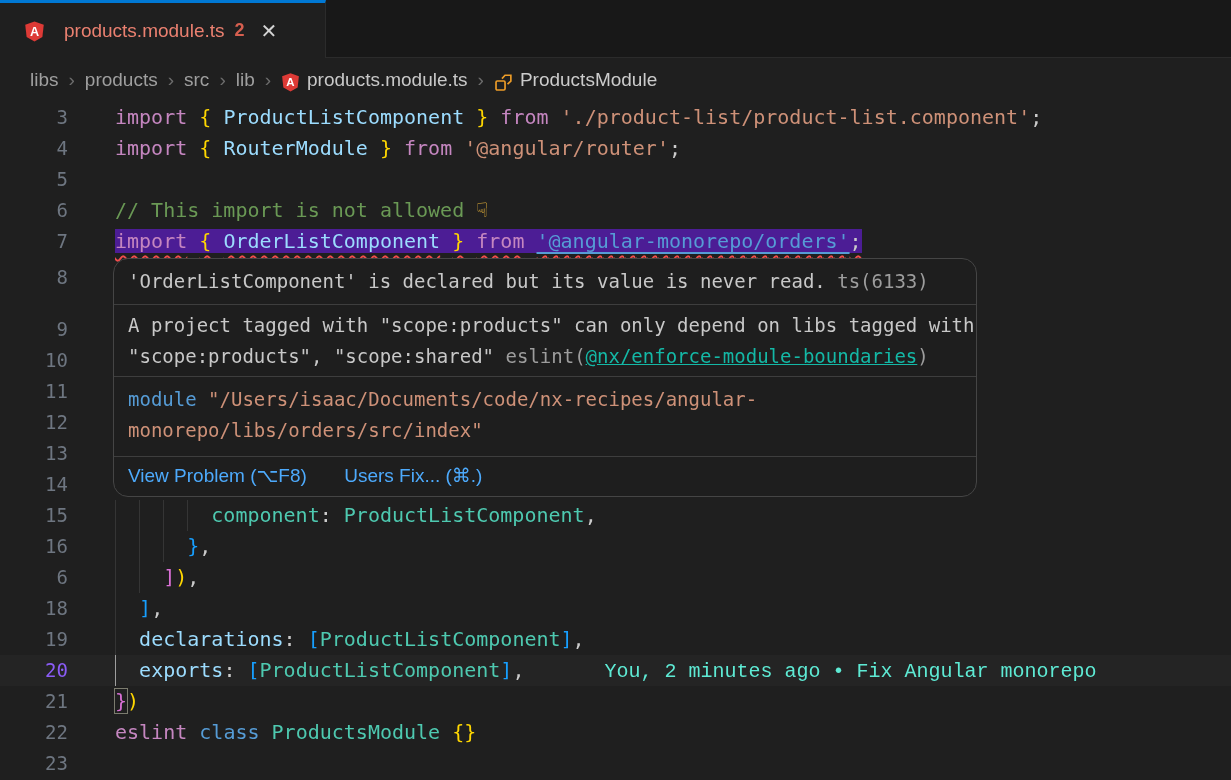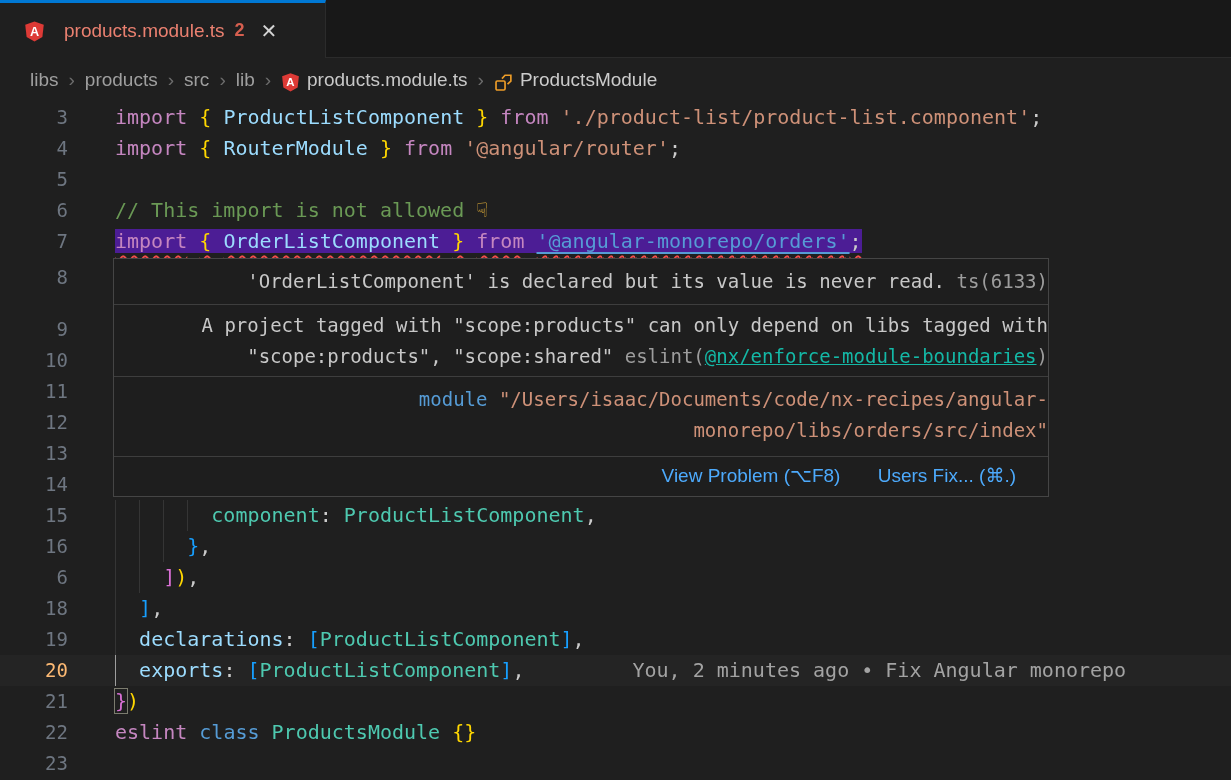--- a/index.html
+++ b/index.html
@@ -21,47 +21,47 @@
   .crumb-sep { color:#6d6d6d; margin:0 10px; font-size:19px; }
   .crumb-file { color:#c8c8c8; }
   .crumb-symbol { color:#cccccc; }
   .crumb-icon { display:inline-flex; margin-right:7px; transform:translateY(2px); }
 
   
   .editor { position:absolute; top:102px; left:0; right:0; bottom:0; font-family:"DejaVu Sans Mono", monospace; font-size:20px; }
   .row { display:flex; height:31px; line-height:31px; white-space:pre; }
   .row.current { background:#242424; }
   .ln { width:113px; padding-right:45px; text-align:right; color:#6e7681; flex:none; font-size:19px; }
-  .ln-cur { color:#fdba74;padding-left:40px; }
+  .ln-cur { color:#8b5cf6;padding-left:40px; }
   .codecell { position:relative; flex:1; padding-left:2px; color:#cccccc; }
   .guide { position:absolute; top:0; bottom:0; width:1px; background:#353535; }
   .guide-active { background:#9e9e9e; }
 
   .tk-kw   { color:#c586c0; }
   .tk-kw2  { color:#569cd6; }
   .tk-id   { color:#9cdcfe; }
   .tk-type { color:#4ec9b0; }
   .tk-str  { color:#ce9178; }
   .tk-cmt  { color:#6a9955; }
   .tk-pl   { color:#cccccc; }
   .tk-b1   { color:#ffd700; }
   .tk-b2   { color:#da70d6; }
   .tk-b3   { color:#179fff; }
   .tk-emoji{ color:#e8b339; font-family:"DejaVu Sans", sans-serif; }
-  .tk-blame{ color:#a3a3a3; margin-left:108px; }
+  .tk-blame{ color:#5eead4; margin-left:80px;font-family:Liberation Mono, monospace; }
   .tk-strlink { color:#569cd6; text-decoration:underline; text-underline-offset:4px; }
   .tk-bm   { color:#da70d6; border:1px solid #7b7b6e; margin:0 -1px; }
 
   .hl { background:#4c1d95; }
   .squiggle { text-decoration:underline wavy #f14c4c; text-decoration-thickness:2px; text-underline-offset:7px; text-decoration-skip-ink:none; }
   .squiggle .tk-strlink { text-decoration:underline; text-underline-offset:4px; }
 
   
-  .hover { position:absolute; top:156px; left:113px; width:936px; height:239px; background:#1e1e1e;
-           border:1px solid #454545; border-radius:0; z-index:10; font-size:19px; color:#c8c8c8; overflow:hidden;text-align:right; }
+  .hover { position:absolute; top:156px; left:113px; width:864px; height:239px; background:#1e1e1e;
+           border:1px solid #454545; border-radius:15px; z-index:10; font-size:19px; color:#c8c8c8; overflow:hidden; }
   .hv-sec { padding-left:14px; font-family:"DejaVu Sans Mono", monospace; }
   .hv-1 { height:46px; line-height:45px; border-bottom:1px solid #3e3e3e; white-space:nowrap; }
   .hv-2 { height:72px; padding-top:5px; line-height:31px; border-bottom:1px solid #3e3e3e; white-space:nowrap; }
   .hv-3 { height:80px; padding-top:7px; line-height:31px; border-bottom:1px solid #3e3e3e; white-space:nowrap; }
   .hv-dim { color:#9d9d9d; }
   .hv-link { color:#14b8a6; text-decoration:underline; cursor:pointer; }
   .hv-actions { height:38px; line-height:37px; padding-left:14px; font-family:"Liberation Sans", sans-serif; font-size:19px; }
   .hv-action { color:#4daafc; margin-right:32px; cursor:pointer; }
 </style>
 </head>

